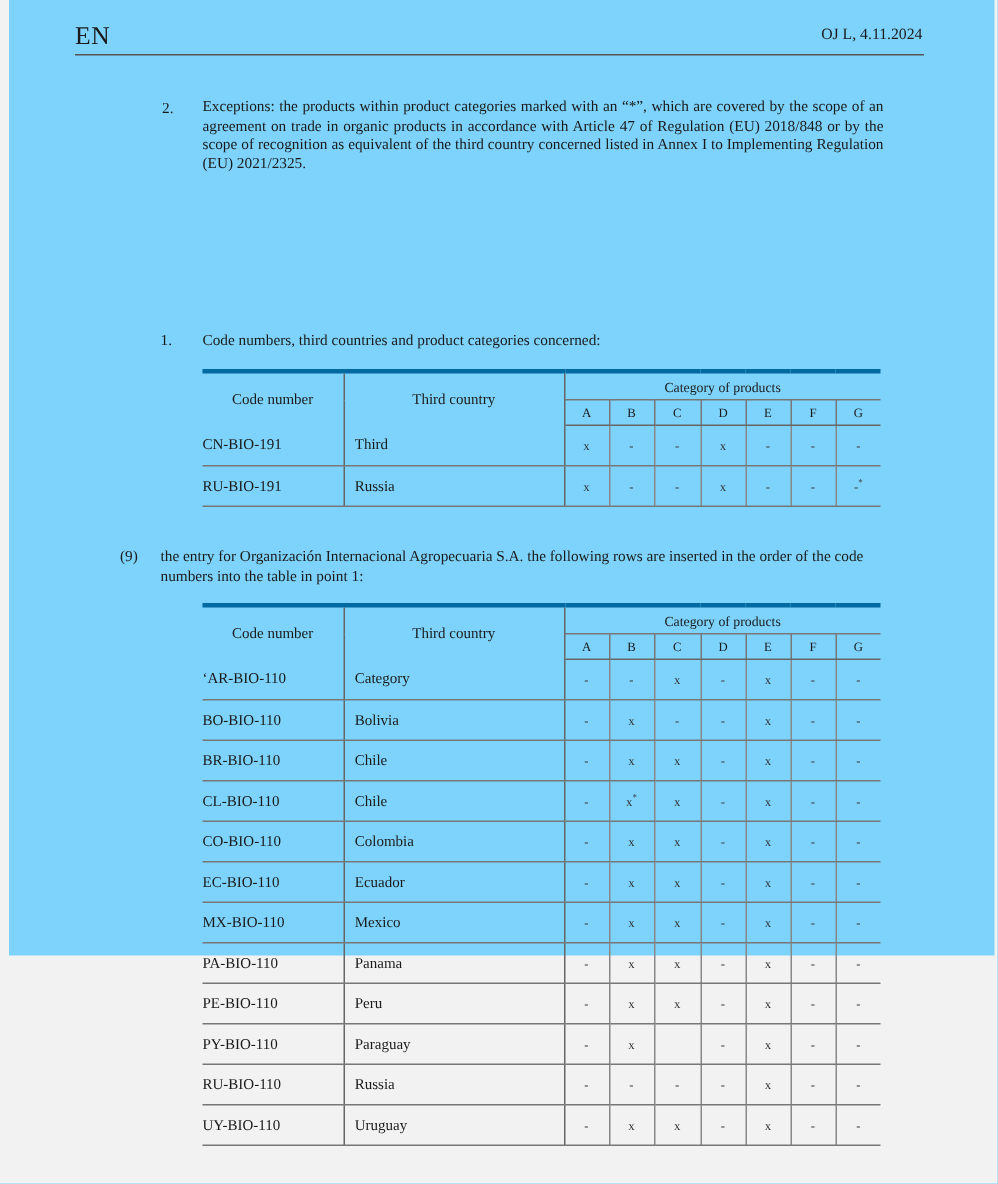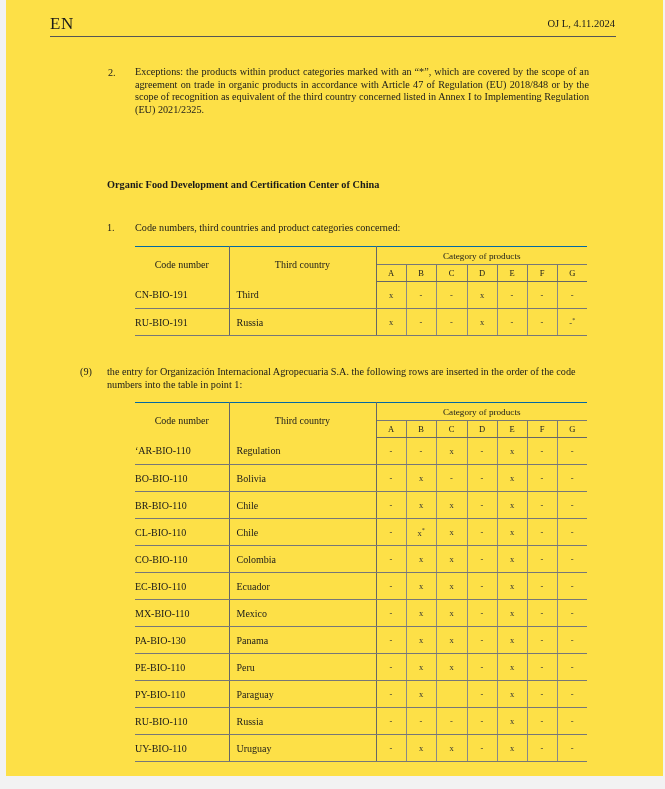--- a/index.html
+++ b/index.html
@@ -3,22 +3,22 @@
 <meta charset="utf-8">
 <style>
   html, body { margin: 0; padding: 0; }
   body {
     width: 665px; height: 789px; overflow: hidden;
     background: #f2f2f2;
     font-family: "Liberation Serif", "DejaVu Serif", serif;
     color: #1a1a1a;
   }
   .page {
-    position: absolute; left: 6px; top: 0; width: 657px; height: 776px;
-    background: #fde047;
+    position: absolute; left: 6px; top: 0; width: 657px; height: 637px;
+    background: #7dd3fc;
   }
   .hdr-lang {
     position: absolute; left: 44px; top: 14px;
     font-size: 17px; letter-spacing: 0.5px;
   }
   .hdr-ref {
     position: absolute; right: 48px; top: 18px;
     font-size: 10.5px;
   }
   .hdr-rule {
@@ -44,42 +44,41 @@
   .tbl .h-code, .tbl .h-country {
     text-align: center; vertical-align: middle;
     border-right: 1px solid #666;
   }
   .tbl .h-cat { text-align: center; height: 17px; font-size: 9.2px; }
   .tbl .h-letter {
     text-align: center; font-size: 8.5px; height: 16px;
     border-top: 1px solid #777; border-right: 1px solid #777;
   }
   .tbl .h-letter:last-child { border-right: none; }
-  .tbl thead tr:first-child th { border-top: 1px solid #0369a1; }
+  .tbl thead tr:first-child th { border-top: 3px solid #0369a1; }
   .tbl thead tr:last-child th { border-bottom: 1px solid #666; }
   .tbl tbody td { border-bottom: 1px solid #777; height: 26px; }
   .tbl td.c-code { padding-left: 0; font-size: 10px; border-right: 1px solid #666; }
   .tbl td.c-country { padding-left: 7px; font-size: 10px; border-right: 1px solid #666; }
   .tbl td.c-val { text-align: center; font-size: 8.5px; border-right: 1px solid #888; color: #333; }
   .tbl td.c-val:last-child { border-right: none; }
   .tbl .col-d { border-left: 1px solid #aaa; }
   sup { font-size: 6px; vertical-align: 4px; }
 </style>
 </head>
 <body>
 
 <div class="page">
   <div class="hdr-lang">EN</div>
   <div class="hdr-ref">OJ L, 4.11.2024</div>
   <div class="hdr-rule"></div>
 
   <div class="num" style="left:102px; top:67px;">2.</div>
   <div class="para" style="left:129px; top:66px; width:454px;">Exceptions: the products within product categories marked with an “*”, which are covered by the scope of an agreement on trade in organic products in accordance with Article 47 of Regulation (EU) 2018/848 or by the scope of recognition as equivalent of the third country concerned listed in Annex I to Implementing Regulation (EU) 2021/2325.</div>
 
-  <div class="heading">Organic Food Development and Certification Center of China</div>
 
   <div class="num" style="left:101px; top:222px;">1.</div>
   <div class="para" style="left:129px; top:222px; width:454px;">Code numbers, third countries and product categories concerned:</div>
 
   <table class="tbl" id="table1" style="left:129px; top:246px; width:452px;">
     <colgroup>
       <col style="width:94px">
         <col style="width:147px">
       <col style="width:30px">
         <col style="width:30px">
@@ -158,21 +157,21 @@
           <th class="h-letter">C</th>
           <th class="h-letter col-d">D</th>
           <th class="h-letter">E</th>
           <th class="h-letter">F</th>
           <th class="h-letter">G</th>
         </tr>
     </thead>
     <tbody>
         <tr>
           <td class="c-code">‘AR-BIO-110</td>
-          <td class="c-country">Regulation</td>
+          <td class="c-country">Category</td>
           <td class="c-val">-</td>
           <td class="c-val">-</td>
           <td class="c-val">x</td>
           <td class="c-val col-d">-</td>
           <td class="c-val">x</td>
           <td class="c-val">-</td>
           <td class="c-val">-</td>
         </tr>
         <tr>
           <td class="c-code">BO-BIO-110</td>
@@ -234,21 +233,21 @@
           <td class="c-country">Mexico</td>
           <td class="c-val">-</td>
           <td class="c-val">x</td>
           <td class="c-val">x</td>
           <td class="c-val col-d">-</td>
           <td class="c-val">x</td>
           <td class="c-val">-</td>
           <td class="c-val">-</td>
         </tr>
         <tr>
-          <td class="c-code">PA-BIO-130</td>
+          <td class="c-code">PA-BIO-110</td>
           <td class="c-country">Panama</td>
           <td class="c-val">-</td>
           <td class="c-val">x</td>
           <td class="c-val">x</td>
           <td class="c-val col-d">-</td>
           <td class="c-val">x</td>
           <td class="c-val">-</td>
           <td class="c-val">-</td>
         </tr>
         <tr>

